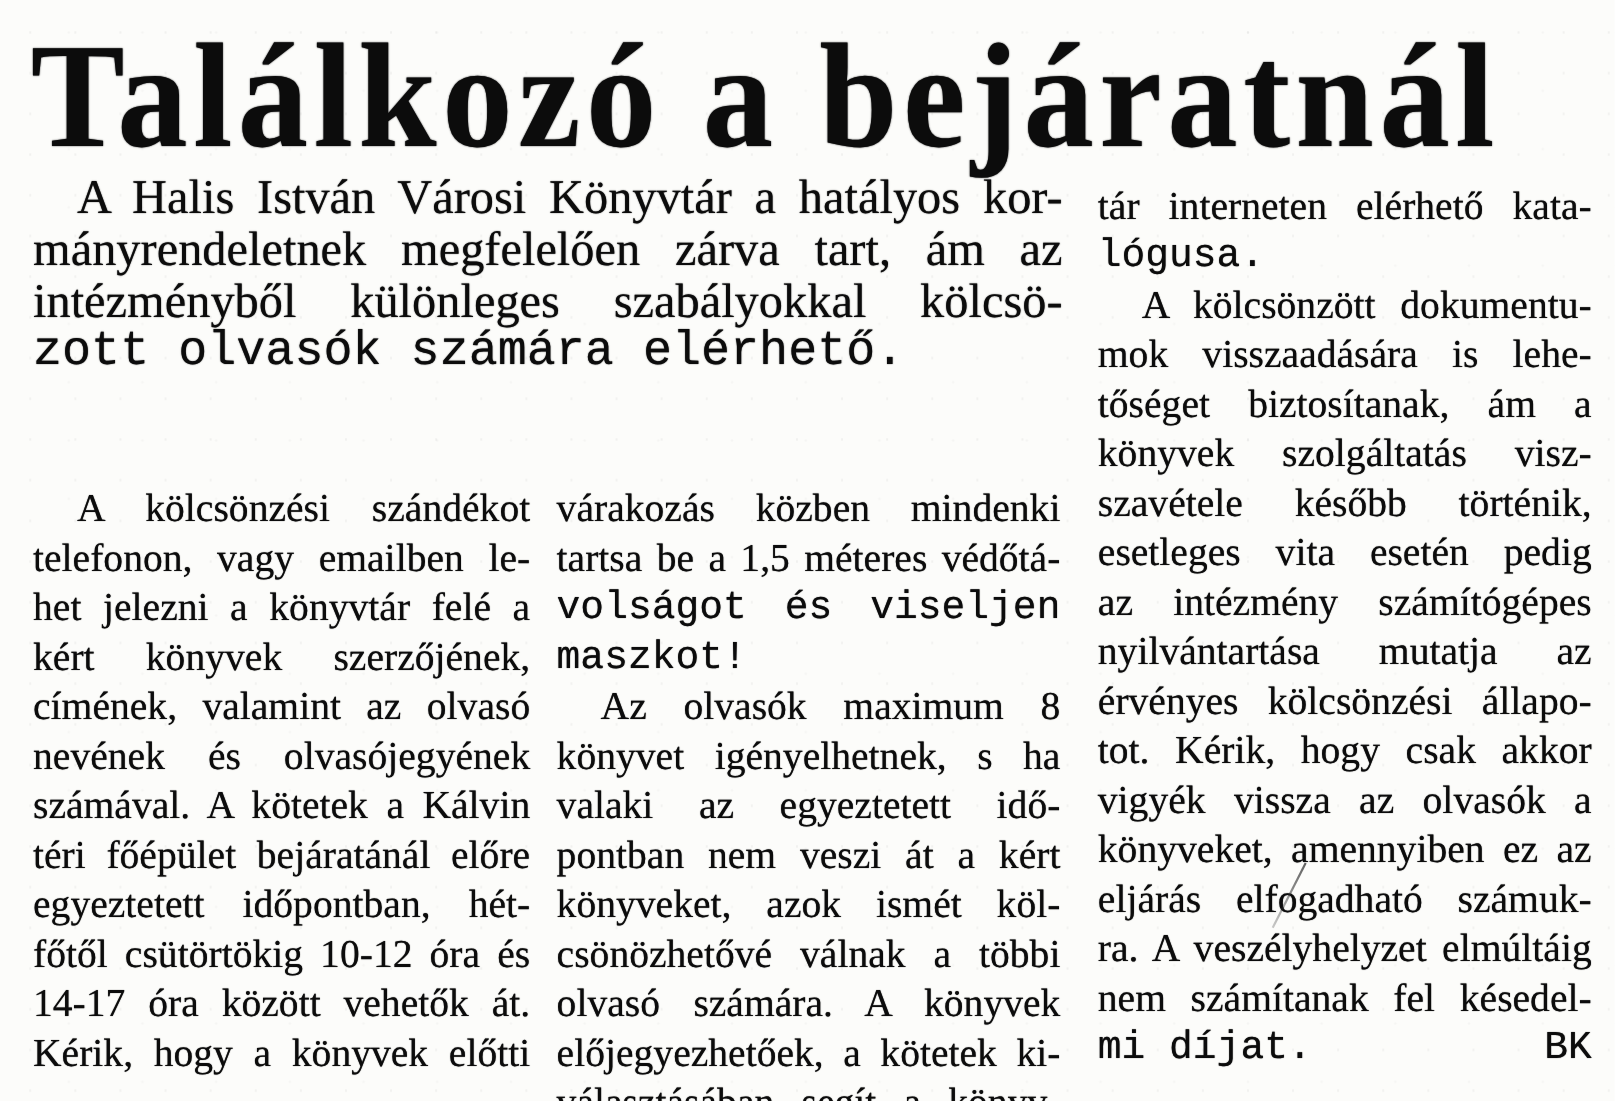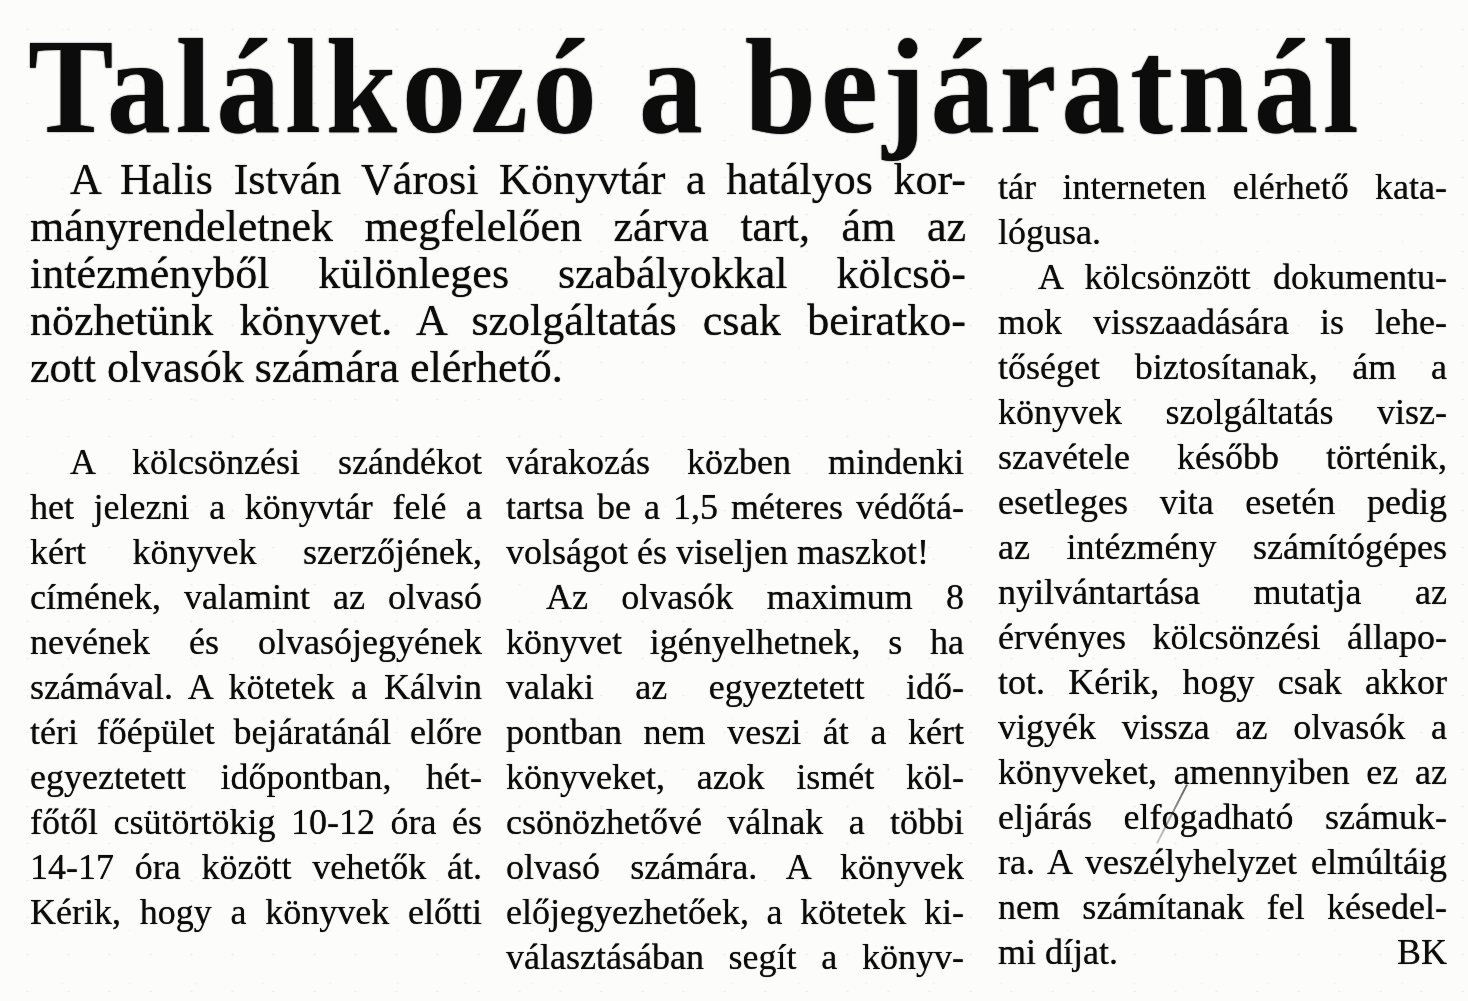--- a/index.html
+++ b/index.html
@@ -53,21 +53,21 @@
     line-height: 45px;
   }
   .col-1 { left: 30px;  top: 440px; width: 452px; }
   .col-2 { left: 506px; top: 440px; width: 458px; }
   .col-3 { left: 998px; top: 165px; width: 449px; }
   .para { margin: 0; }
   .line {
     text-align: justify;
     text-align-last: justify;
   }
-  .line.endline { text-align-last: left; }
+  .line.endline { text-align-last: left; font-family: Liberation Mono, monospace; }
   .line.indent { text-indent: 40px; }
   .line.split {
     display: flex;
     justify-content: space-between;
     text-align-last: auto;
   }
   .scratch {
     position: absolute;
     left: 1171px;
     top: 781px;
@@ -82,28 +82,28 @@
 <body>
 
 <div class="page">
   <h1 class="headline">Találkozó a bejáratnál</h1>
 
   <div class="lead">
       <div class="para">
         <div class="line indent">A Halis István Városi Könyvtár a hatályos kor-</div>
         <div class="line">mányrendeletnek megfelelően zárva tart, ám az</div>
         <div class="line">intézményből különleges szabályokkal kölcsö-</div>
-        <div class="line">nözhetünk könyvet. A szolgáltatás csak beiratko-</div>
         <div class="line endline">zott olvasók számára elérhető.</div>
       </div>
     </div>
 
   <div class="col col-1">
       <div class="para">
         <div class="line indent">A kölcsönzési szándékot</div>
+        <div class="line">telefonon, vagy emailben le-</div>
         <div class="line">het jelezni a könyvtár felé a</div>
         <div class="line">kért könyvek szerzőjének,</div>
         <div class="line">címének, valamint az olvasó</div>
         <div class="line">nevének és olvasójegyének</div>
         <div class="line">számával. A kötetek a Kálvin</div>
         <div class="line">téri főépület bejáratánál előre</div>
         <div class="line">egyeztetett időpontban, hét-</div>
         <div class="line">főtől csütörtökig 10-12 óra és</div>
         <div class="line">14-17 óra között vehetők át.</div>
         <div class="line">Kérik, hogy a könyvek előtti</div>

